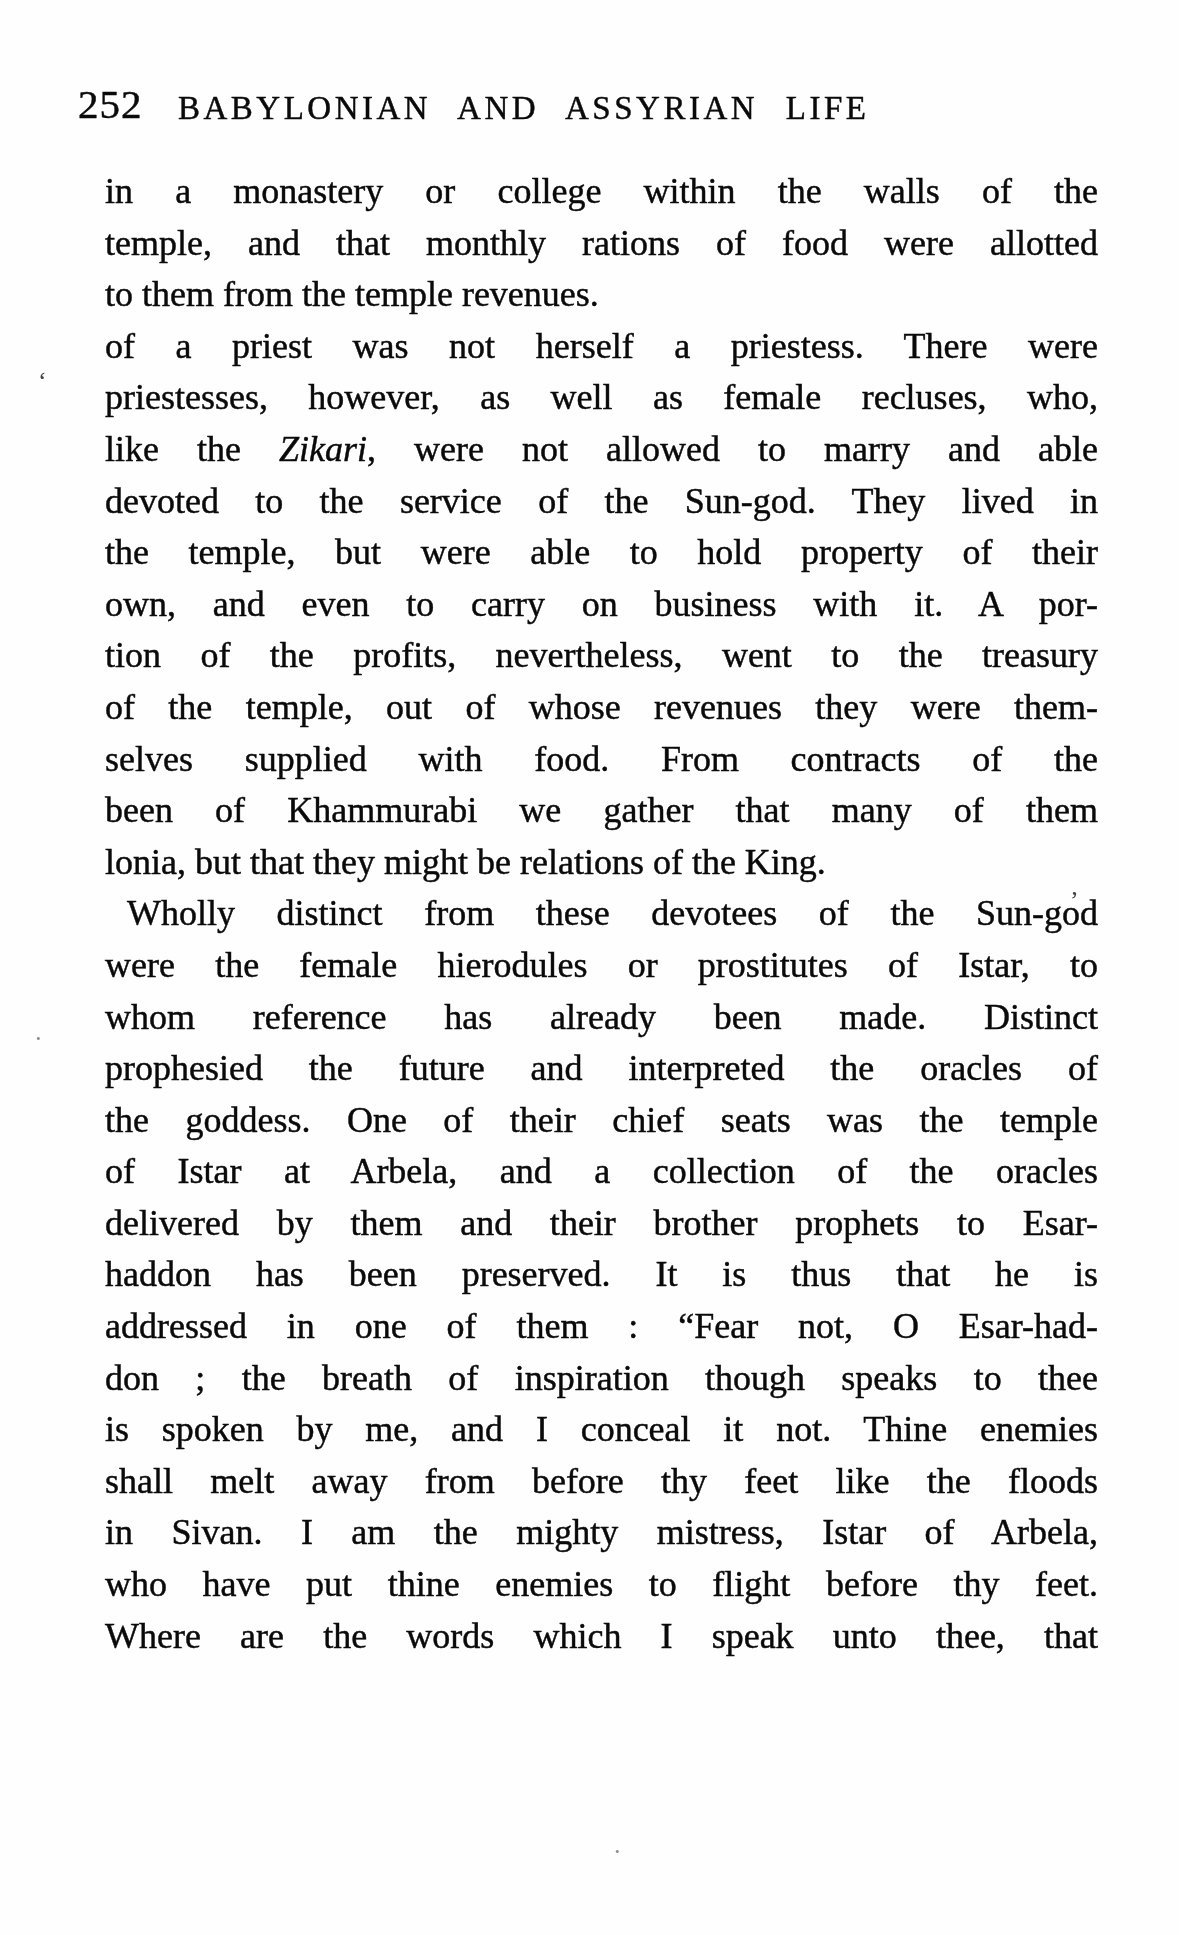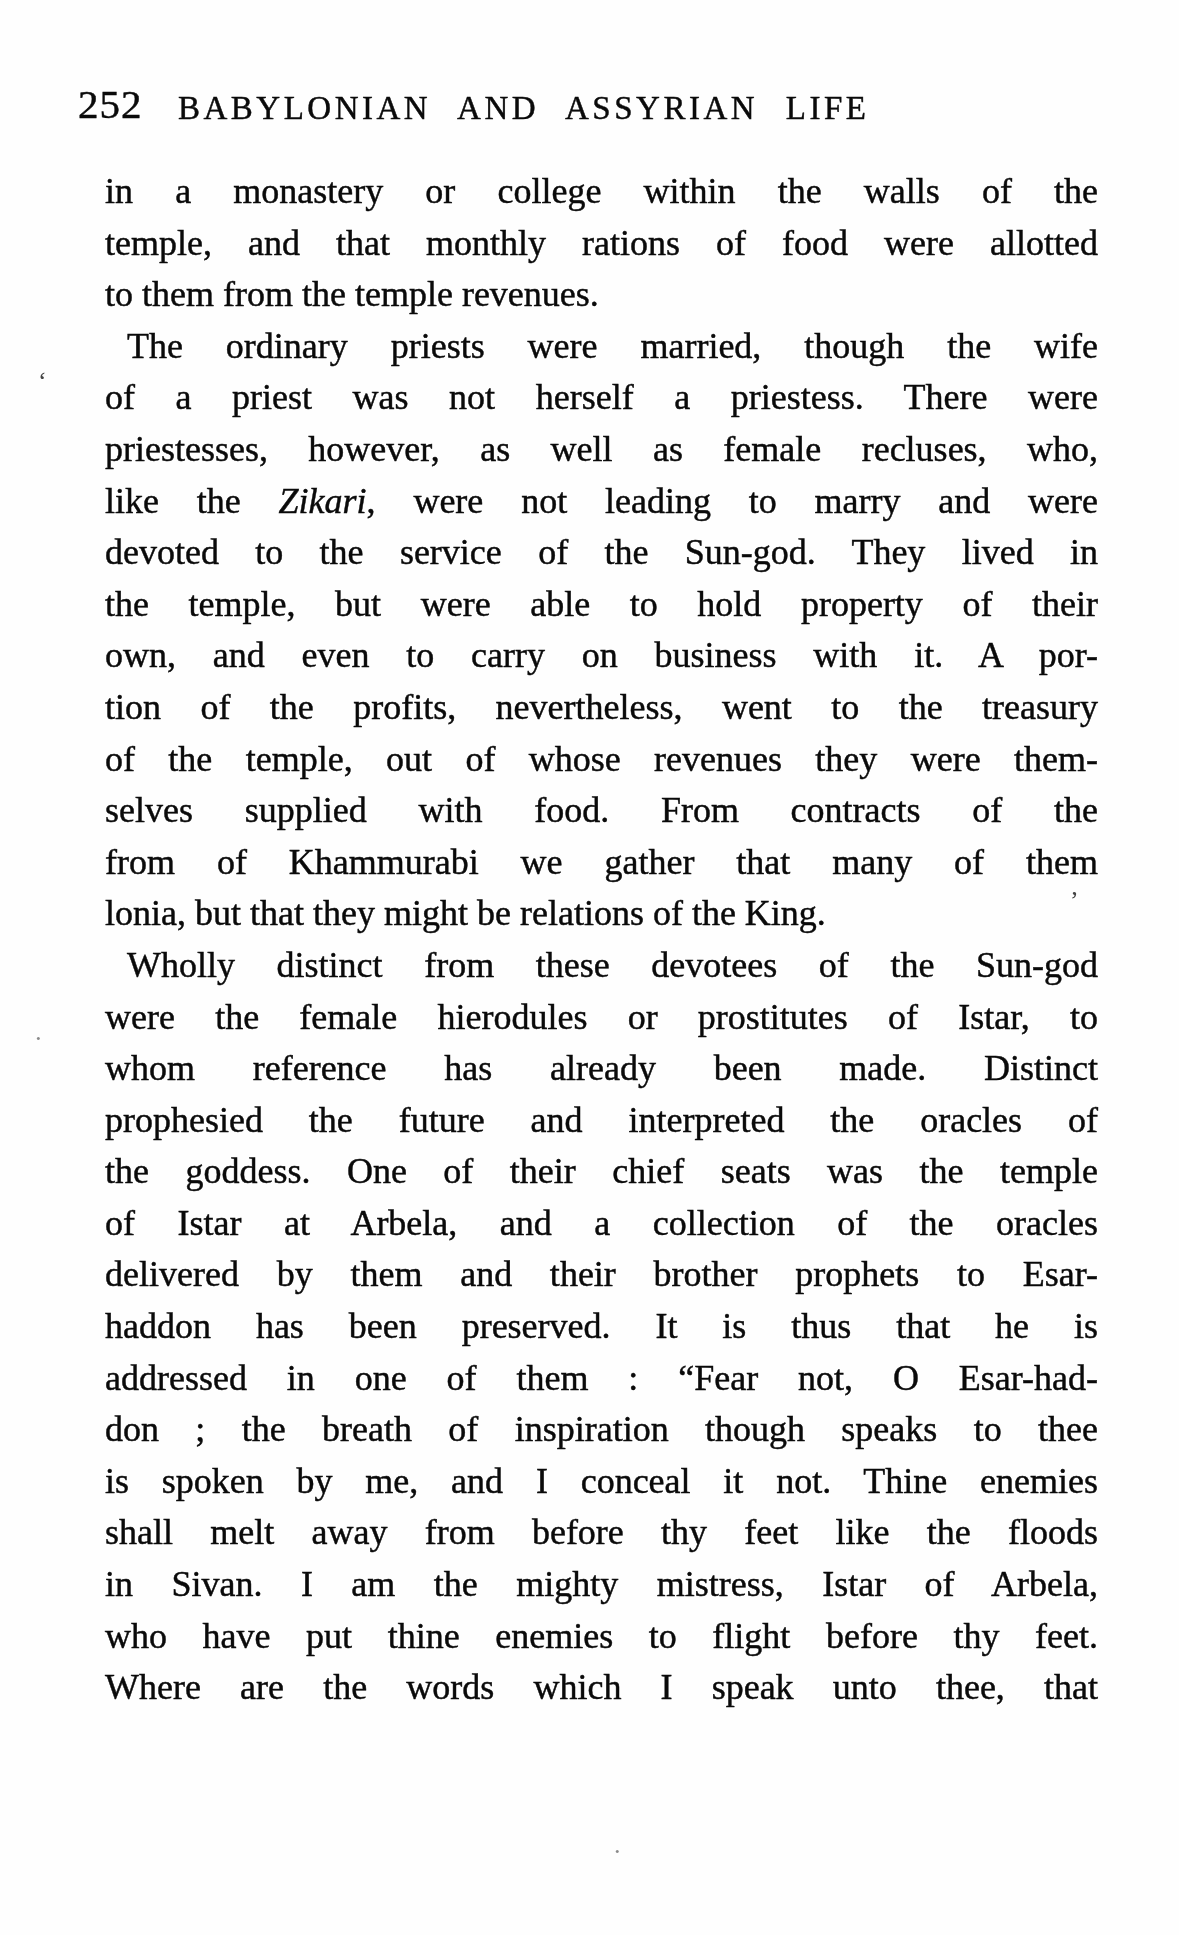--- a/index.html
+++ b/index.html
@@ -77,31 +77,30 @@
 
 <div class="sheet">
 
   <div class="pagenum ink">252</div>
   <div class="runhead ink">BABYLONIAN AND ASSYRIAN LIFE</div>
 
   <div class="bodyblock ink">
     <div class="ln">in a monastery or college within the walls of the</div>
     <div class="ln">temple, and that monthly rations of food were allotted</div>
     <div class="ln endp">to them from the temple revenues.</div>
-    <div class="ln ind">The ordinary priests were married, though the wife</div>
     <div class="ln">of a priest was not herself a priestess.  There were</div>
     <div class="ln">priestesses, however, as well as female recluses, who,</div>
-    <div class="ln"><span>like the </span><span class="it">Zikari</span><span>, were not leading to marry and were</span></div>
+    <div class="ln"><span>like the </span><span class="it">Zikari</span><span>, were not allowed to marry and able</span></div>
     <div class="ln">devoted to the service of the Sun-god.  They lived in</div>
     <div class="ln">the temple, but were able to hold property of their</div>
     <div class="ln">own, and even to carry on business with it.  A por-</div>
     <div class="ln">tion of the profits, nevertheless, went to the treasury</div>
     <div class="ln">of the temple, out of whose revenues they were them-</div>
     <div class="ln">selves supplied with food.  From contracts of the</div>
-    <div class="ln">from of Khammurabi we gather that many of them</div>
+    <div class="ln">been of Khammurabi we gather that many of them</div>
     <div class="ln endp">lonia, but that they might be relations of the King.</div>
     <div class="ln ind">Wholly distinct from these devotees of the Sun-god</div>
     <div class="ln">were the female hierodules or prostitutes of Istar, to</div>
     <div class="ln">whom reference has already been made.  Distinct</div>
     <div class="ln">prophesied the future and interpreted the oracles of</div>
     <div class="ln">the goddess.  One of their chief seats was the temple</div>
     <div class="ln">of Istar at Arbela, and a collection of the oracles</div>
     <div class="ln">delivered by them and their brother prophets to Esar-</div>
     <div class="ln">haddon has been preserved.  It is thus that he is</div>
     <div class="ln">addressed in one of them : “Fear not, O Esar-had-</div>

